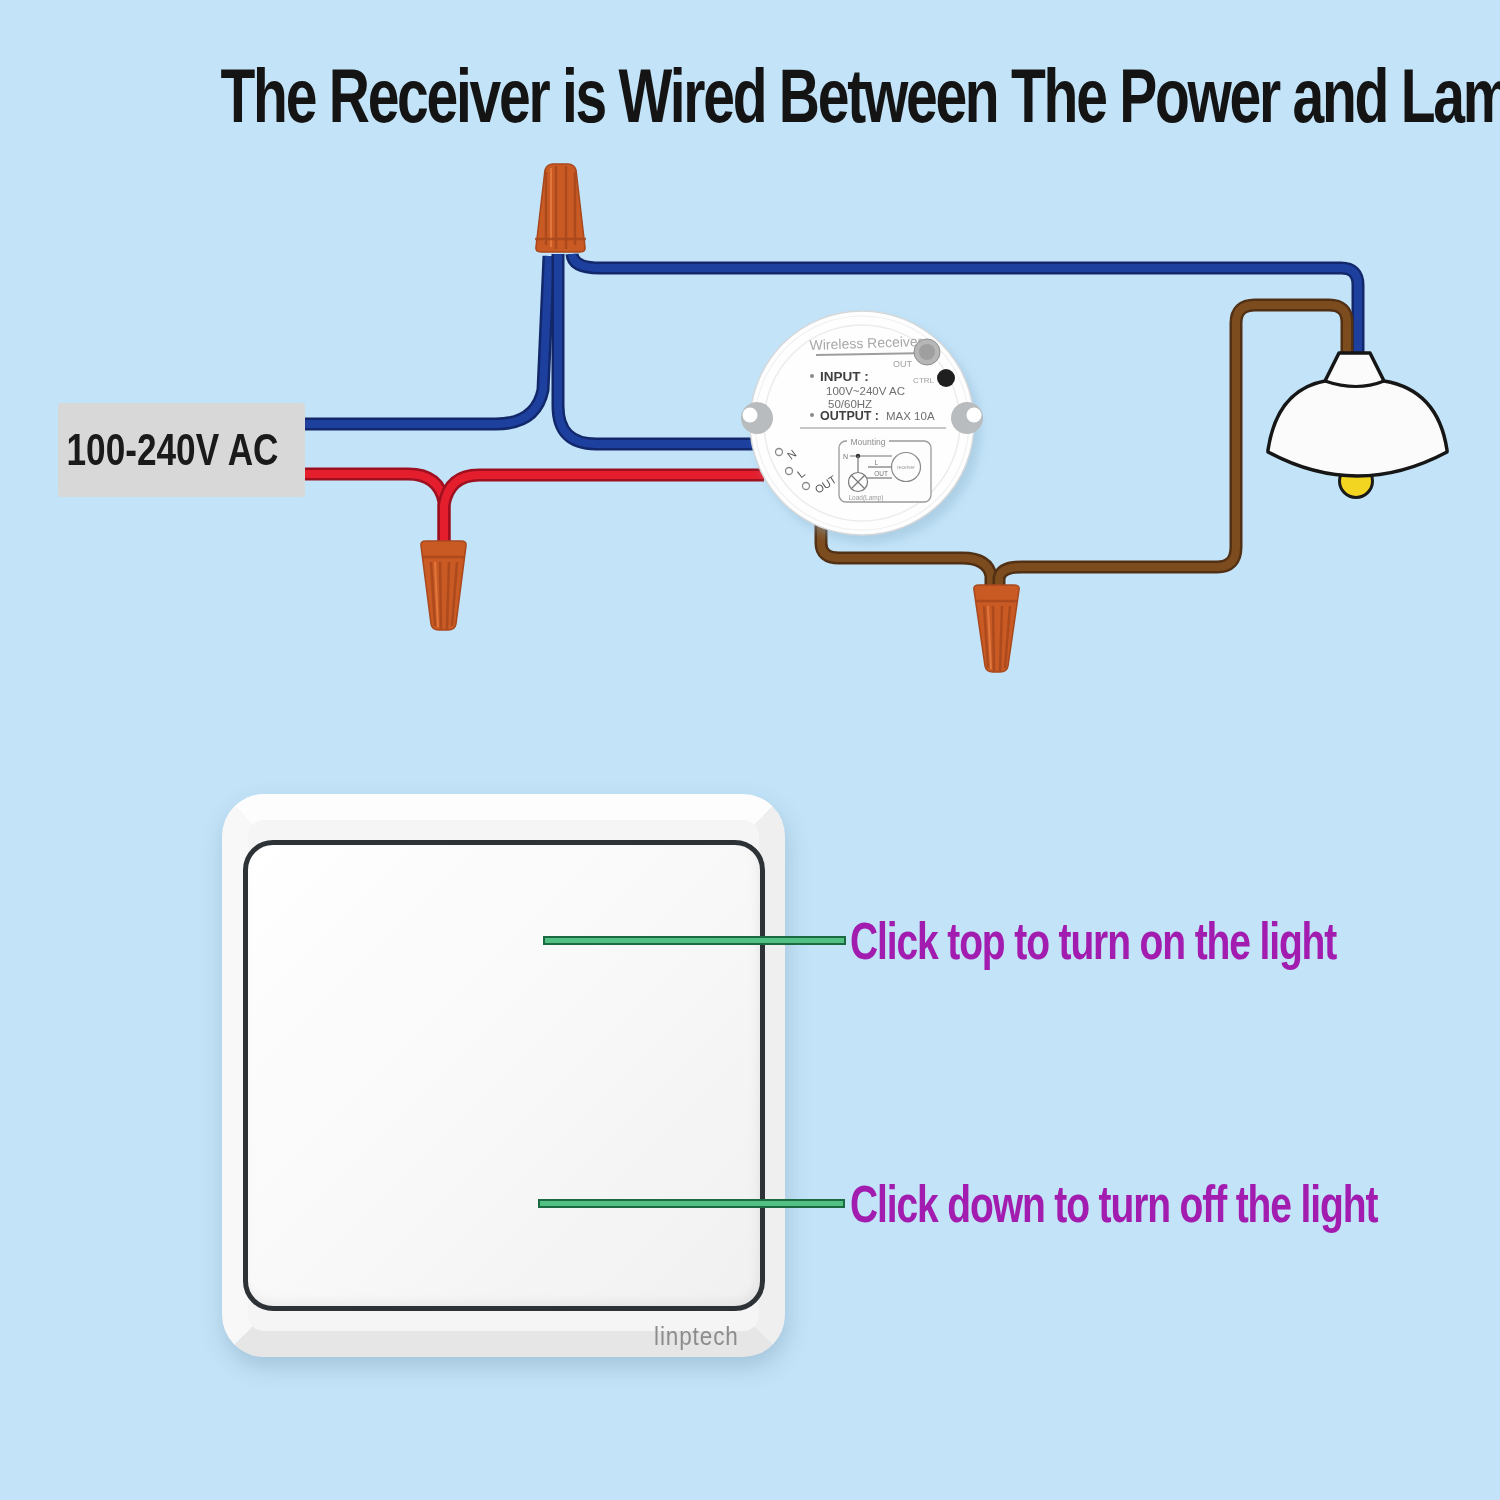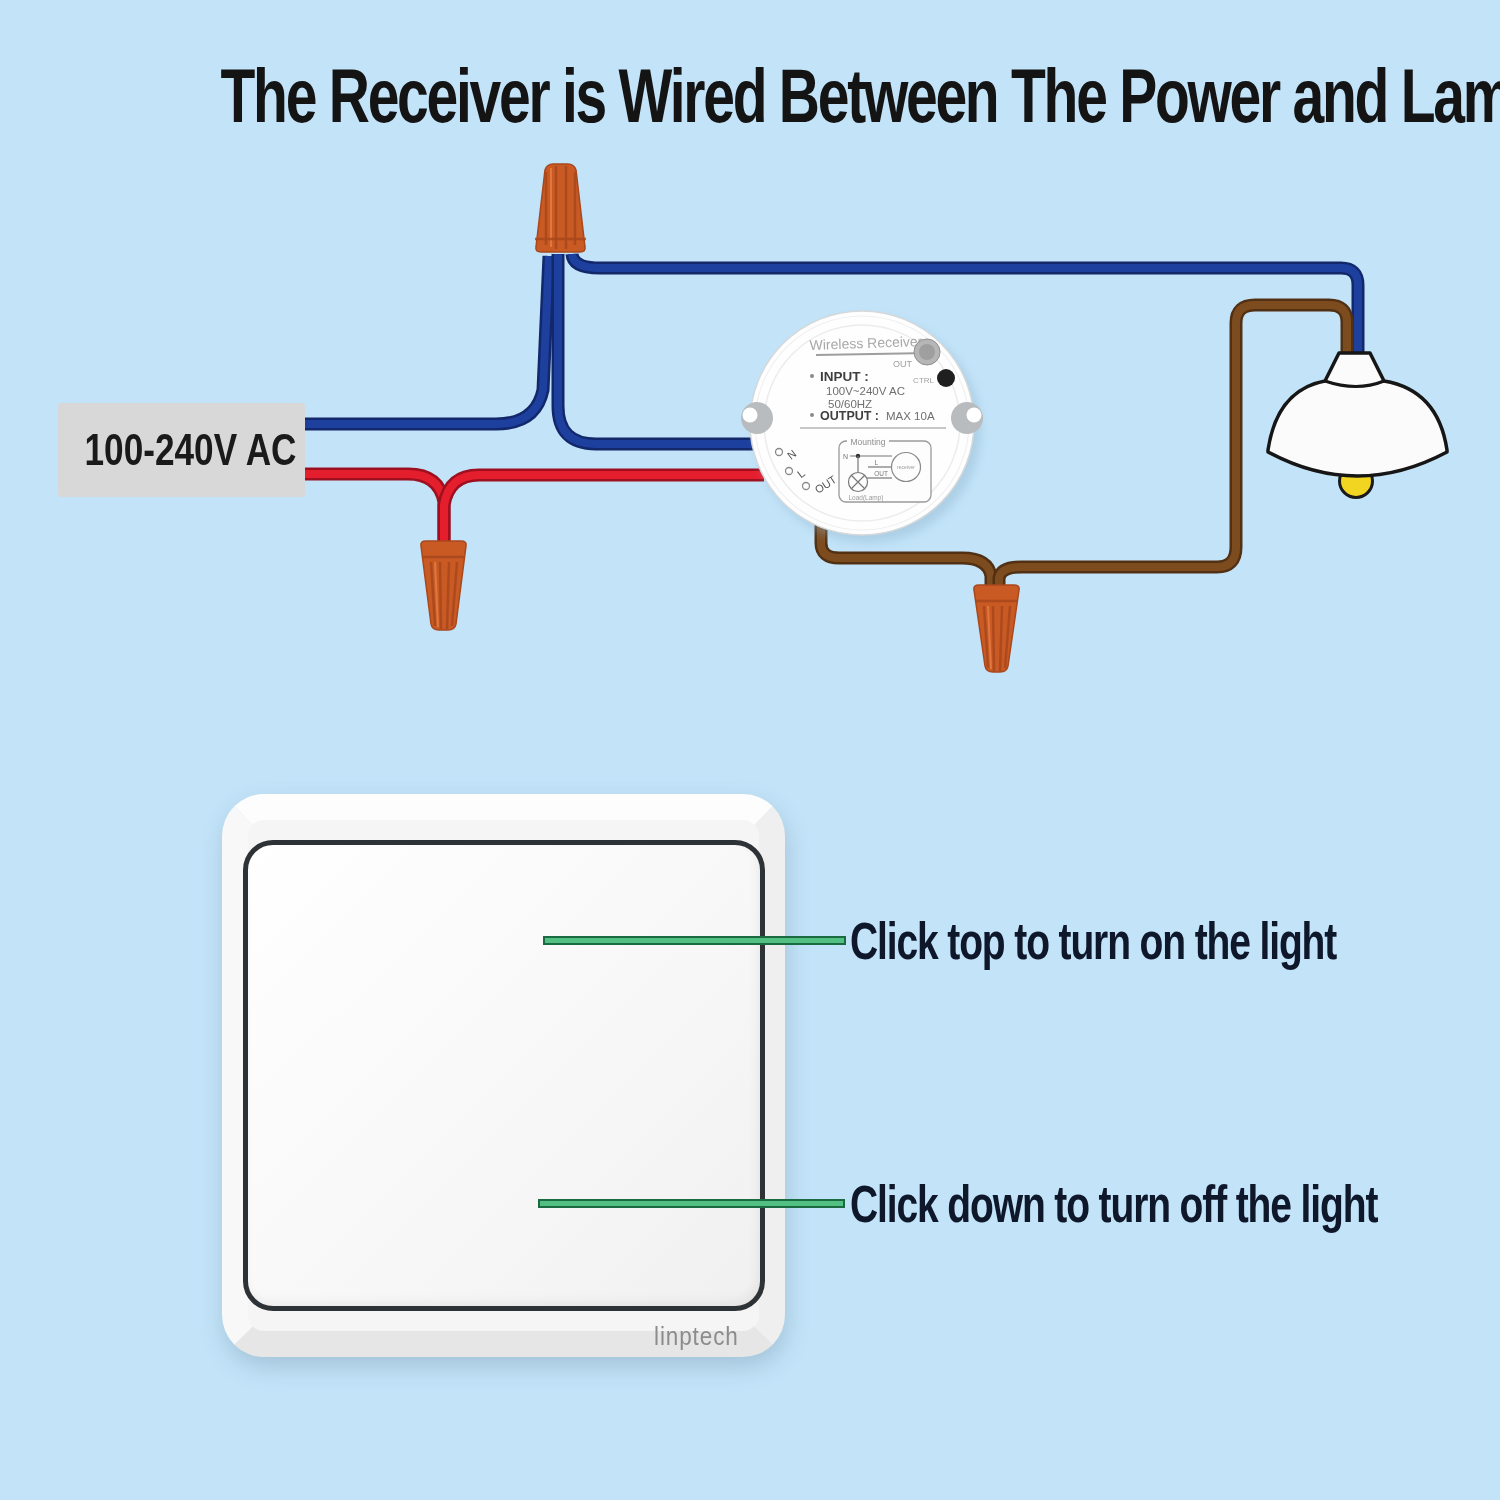--- a/index.html
+++ b/index.html
@@ -31,21 +31,21 @@
   .wi{fill:none;stroke-width:8;stroke-linejoin:round;stroke-linecap:butt;}
   .wo-blue{stroke:#12286b}.wi-blue{stroke:var(--wire-blue)}
   .wo-red{stroke:#9e1020}.wi-red{stroke:var(--wire-red)}
   .wo-brown{stroke:#523014}.wi-brown{stroke:var(--wire-brown)}
   .nut{fill:var(--wire-nut-orange);stroke:#a8481c;stroke-width:1.5;}
   .nut-rib{stroke:#a8481c;stroke-width:2.5;opacity:.85;fill:none;}
   .nut-hi{stroke:#e37a40;stroke-width:2;opacity:.9;fill:none;}
   .power-box{
     position:absolute;left:58px;top:403px;width:247px;height:94px;
     background:var(--power-box-gray);border-radius:3px;
-    display:flex;align-items:center;justify-content:flex-start;white-space:nowrap;
+    display:flex;align-items:center;justify-content:flex-end;white-space:nowrap;
   }
   .power-box span{
     font-size:44px;font-weight:700;color:#1a1a1a;transform:scaleX(0.8);
     transform-origin:center;
   }
   .plate{
     position:absolute;left:222px;top:794px;width:563px;height:563px;
     box-sizing:border-box;border:26px solid;
     border-color:#fdfdfd #efefef #e6e6e6 #f8f8f8;
     background:#f5f5f5;border-radius:42px;
@@ -63,21 +63,21 @@
   }
   .brand span{display:inline-block;transform:scaleX(0.9);transform-origin:left;}
   .green-line{
     position:absolute;height:9px;box-sizing:border-box;
     background:var(--annotation-green);border:2px solid #1a6b41;
   }
   .gl-top{left:543px;top:936px;width:303px;}
   .gl-bottom{left:538px;top:1199px;width:307px;}
   .annotation{
     position:absolute;white-space:nowrap;font-size:52px;font-weight:700;
-    color:#0f172a;letter-spacing:-1.5px;line-height:1.1;
+    color:#a21caf;letter-spacing:-1.5px;line-height:1.1;
   }
   .annotation span{display:inline-block;transform:scaleX(0.75);transform-origin:left;}
   .an-top{left:850px;top:913px;}
   .an-bottom{left:850px;top:1176px;}
 </style>
 </head>
 <body>
 
 <div class="stage">
 

